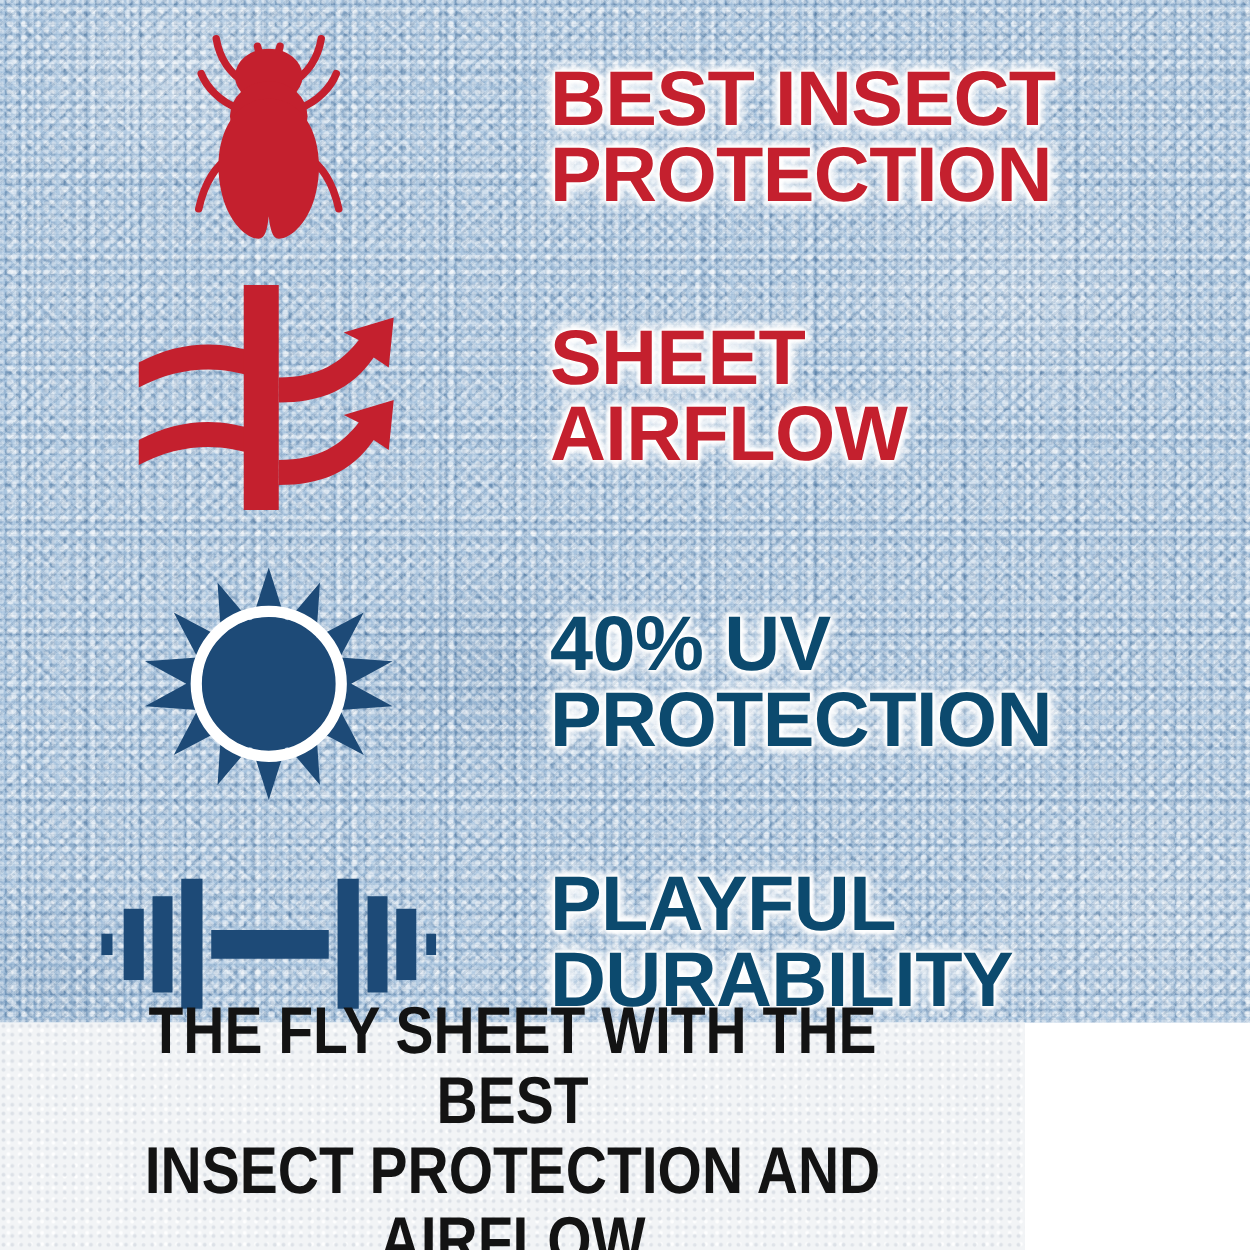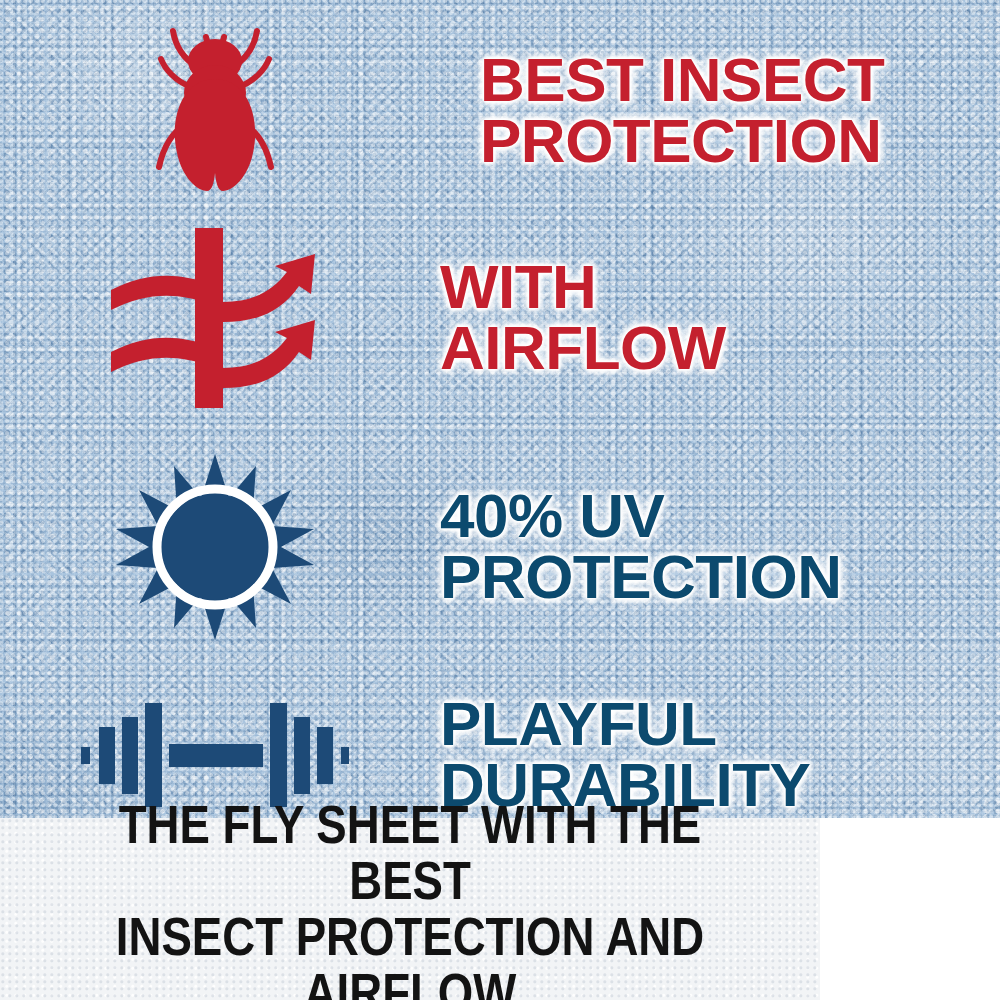--- a/index.html
+++ b/index.html
@@ -160,21 +160,21 @@
 <div id="poster">
 
   <div id="fabric">
     <div class="tex t4"></div>
     <div class="tex t1"></div>
     <div class="tex t2"></div>
     <div class="tex t3"></div>
     <div class="tex t5"></div>
   </div>
 
-  <div class="row" style="top:18px; height:185px;gap:40px;">
+  <div class="row" style="top:18px; height:185px;">
     <div class="icon-cell">
       <span>
         <svg width="160" height="180" viewBox="0 0 160 180" aria-label="fly">
           <g fill="none" stroke="#c4202e" stroke-width="6" stroke-linecap="round">
 
             <path d="M74 28 L71 16"></path>
             <path d="M86 28 L89 16"></path>
 
             <path d="M62 46 C46 36 40 22 38 10"></path>
             <path d="M98 46 C114 36 120 22 122 10"></path>
@@ -218,21 +218,21 @@
 
           <path d="M118 74 C 150 74 168 62 182 44 L170 38 L210 26 L206 66 L194 58
                    C 176 84 152 94 118 94 Z" fill="#c4202e"></path>
 
           <path d="M118 140 C 150 140 168 128 182 110 L170 104 L210 92 L206 132 L194 124
                    C 176 150 152 160 118 160 Z" fill="#c4202e"></path>
         </svg>
       </span>
     </div>
     <div class="text-cell">
-      <p class="feat-text red">WITH
+      <p class="feat-text red">SHEET
 AIRFLOW</p>
     </div>
   </div>
 
   <div class="row" style="top:452px; height:190px;">
     <div class="icon-cell">
       <span>
         <svg width="200" height="190" viewBox="0 0 200 190" aria-label="sun">
           <g fill="#1d4a77">
 

